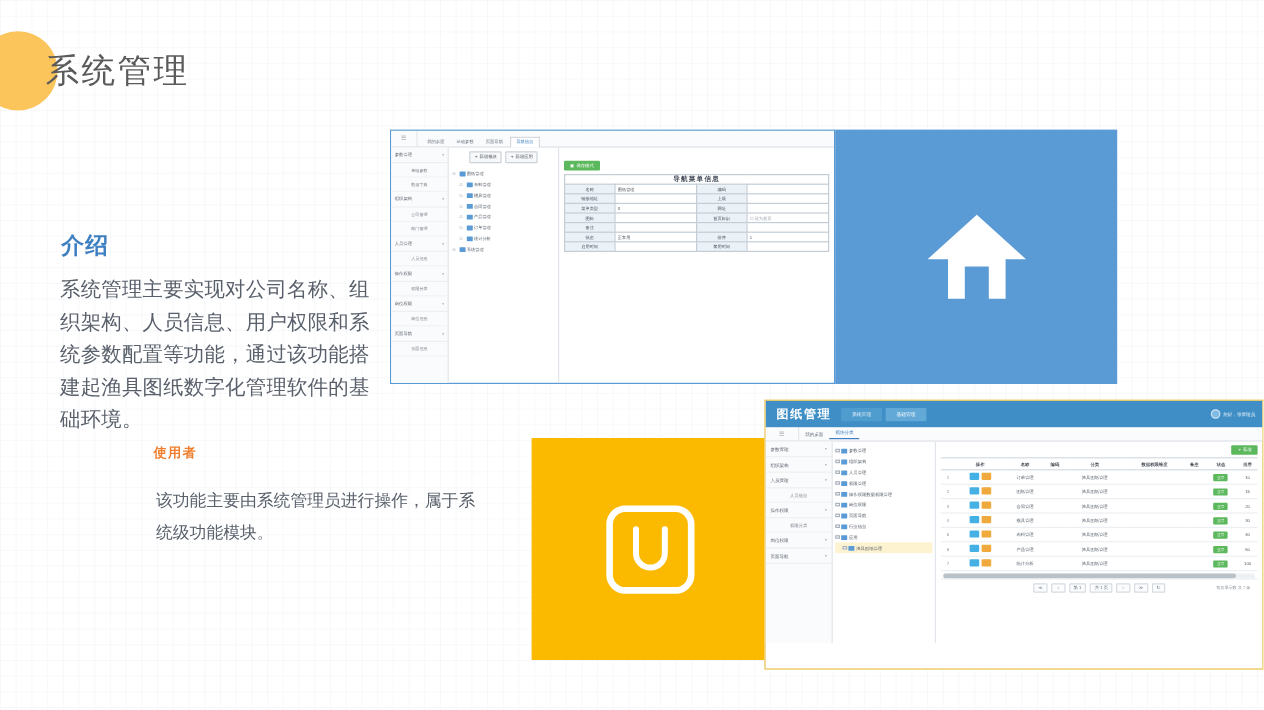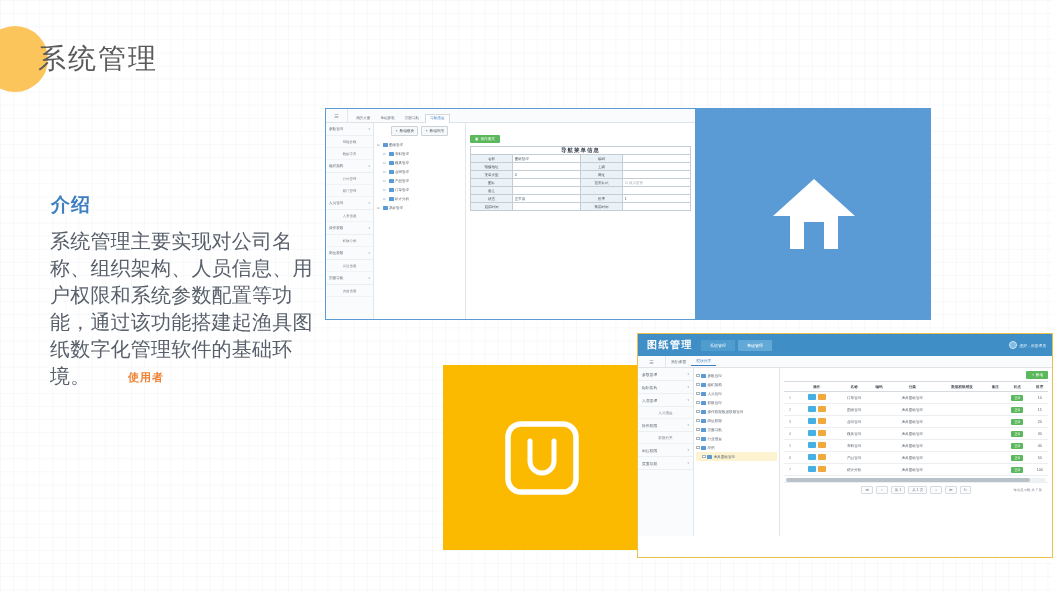--- a/index.html
+++ b/index.html
@@ -31,21 +31,21 @@
     font-size:28px; color:#5a5a5a; letter-spacing:2px;
   }
 
   
   .intro-head {
     position:absolute; left:51px; top:192px;
     font-size:19px; font-weight:bold; color:#3d7fc1; letter-spacing:1px;
   }
   .intro-body {
     position:absolute; left:50px; top:228px; width:272px;
-    font-size:20px; line-height:27px; color:#59606b;
+    font-size:17px; line-height:27px; color:#59606b;
     letter-spacing:0.2px;
   }
   .user-head {
     position:absolute; left:128px; top:370px;
     font-size:11px; font-weight:bold; color:#ef7f2e; letter-spacing:1px;
   }
   .user-body {
     position:absolute; left:130px; top:404px; width:268px;
     font-size:14px; line-height:26px; color:#59606b;
   }
@@ -247,20 +247,21 @@
 
 <div id="page">
 
   <div class="title-dot"></div>
   <div class="page-title">系统管理</div>
 
   <div class="intro-head">介绍</div>
   <div class="intro-body">系统管理主要实现对公司名称、组织架构、人员信息、用户权限和系统参数配置等功能，通过该功能搭建起渔具图纸数字化管理软件的基础环境。</div>
 
   <div class="user-head">使用者</div>
+  <div class="user-body">该功能主要由系统管理员进行操作，属于系统级功能模块。</div>
 
   <div class="shot" id="shot1">
     <div class="s1-topbar">
       <div class="s1-hamb">☰</div>
       <div class="s1-tabs" id="s1-tabs">
           <div class="s1-tab">我的桌面</div>
           <div class="s1-tab">基础参数</div>
           <div class="s1-tab">页面导航</div>
           <div class="s1-tab active">导航信息</div>
         </div>

